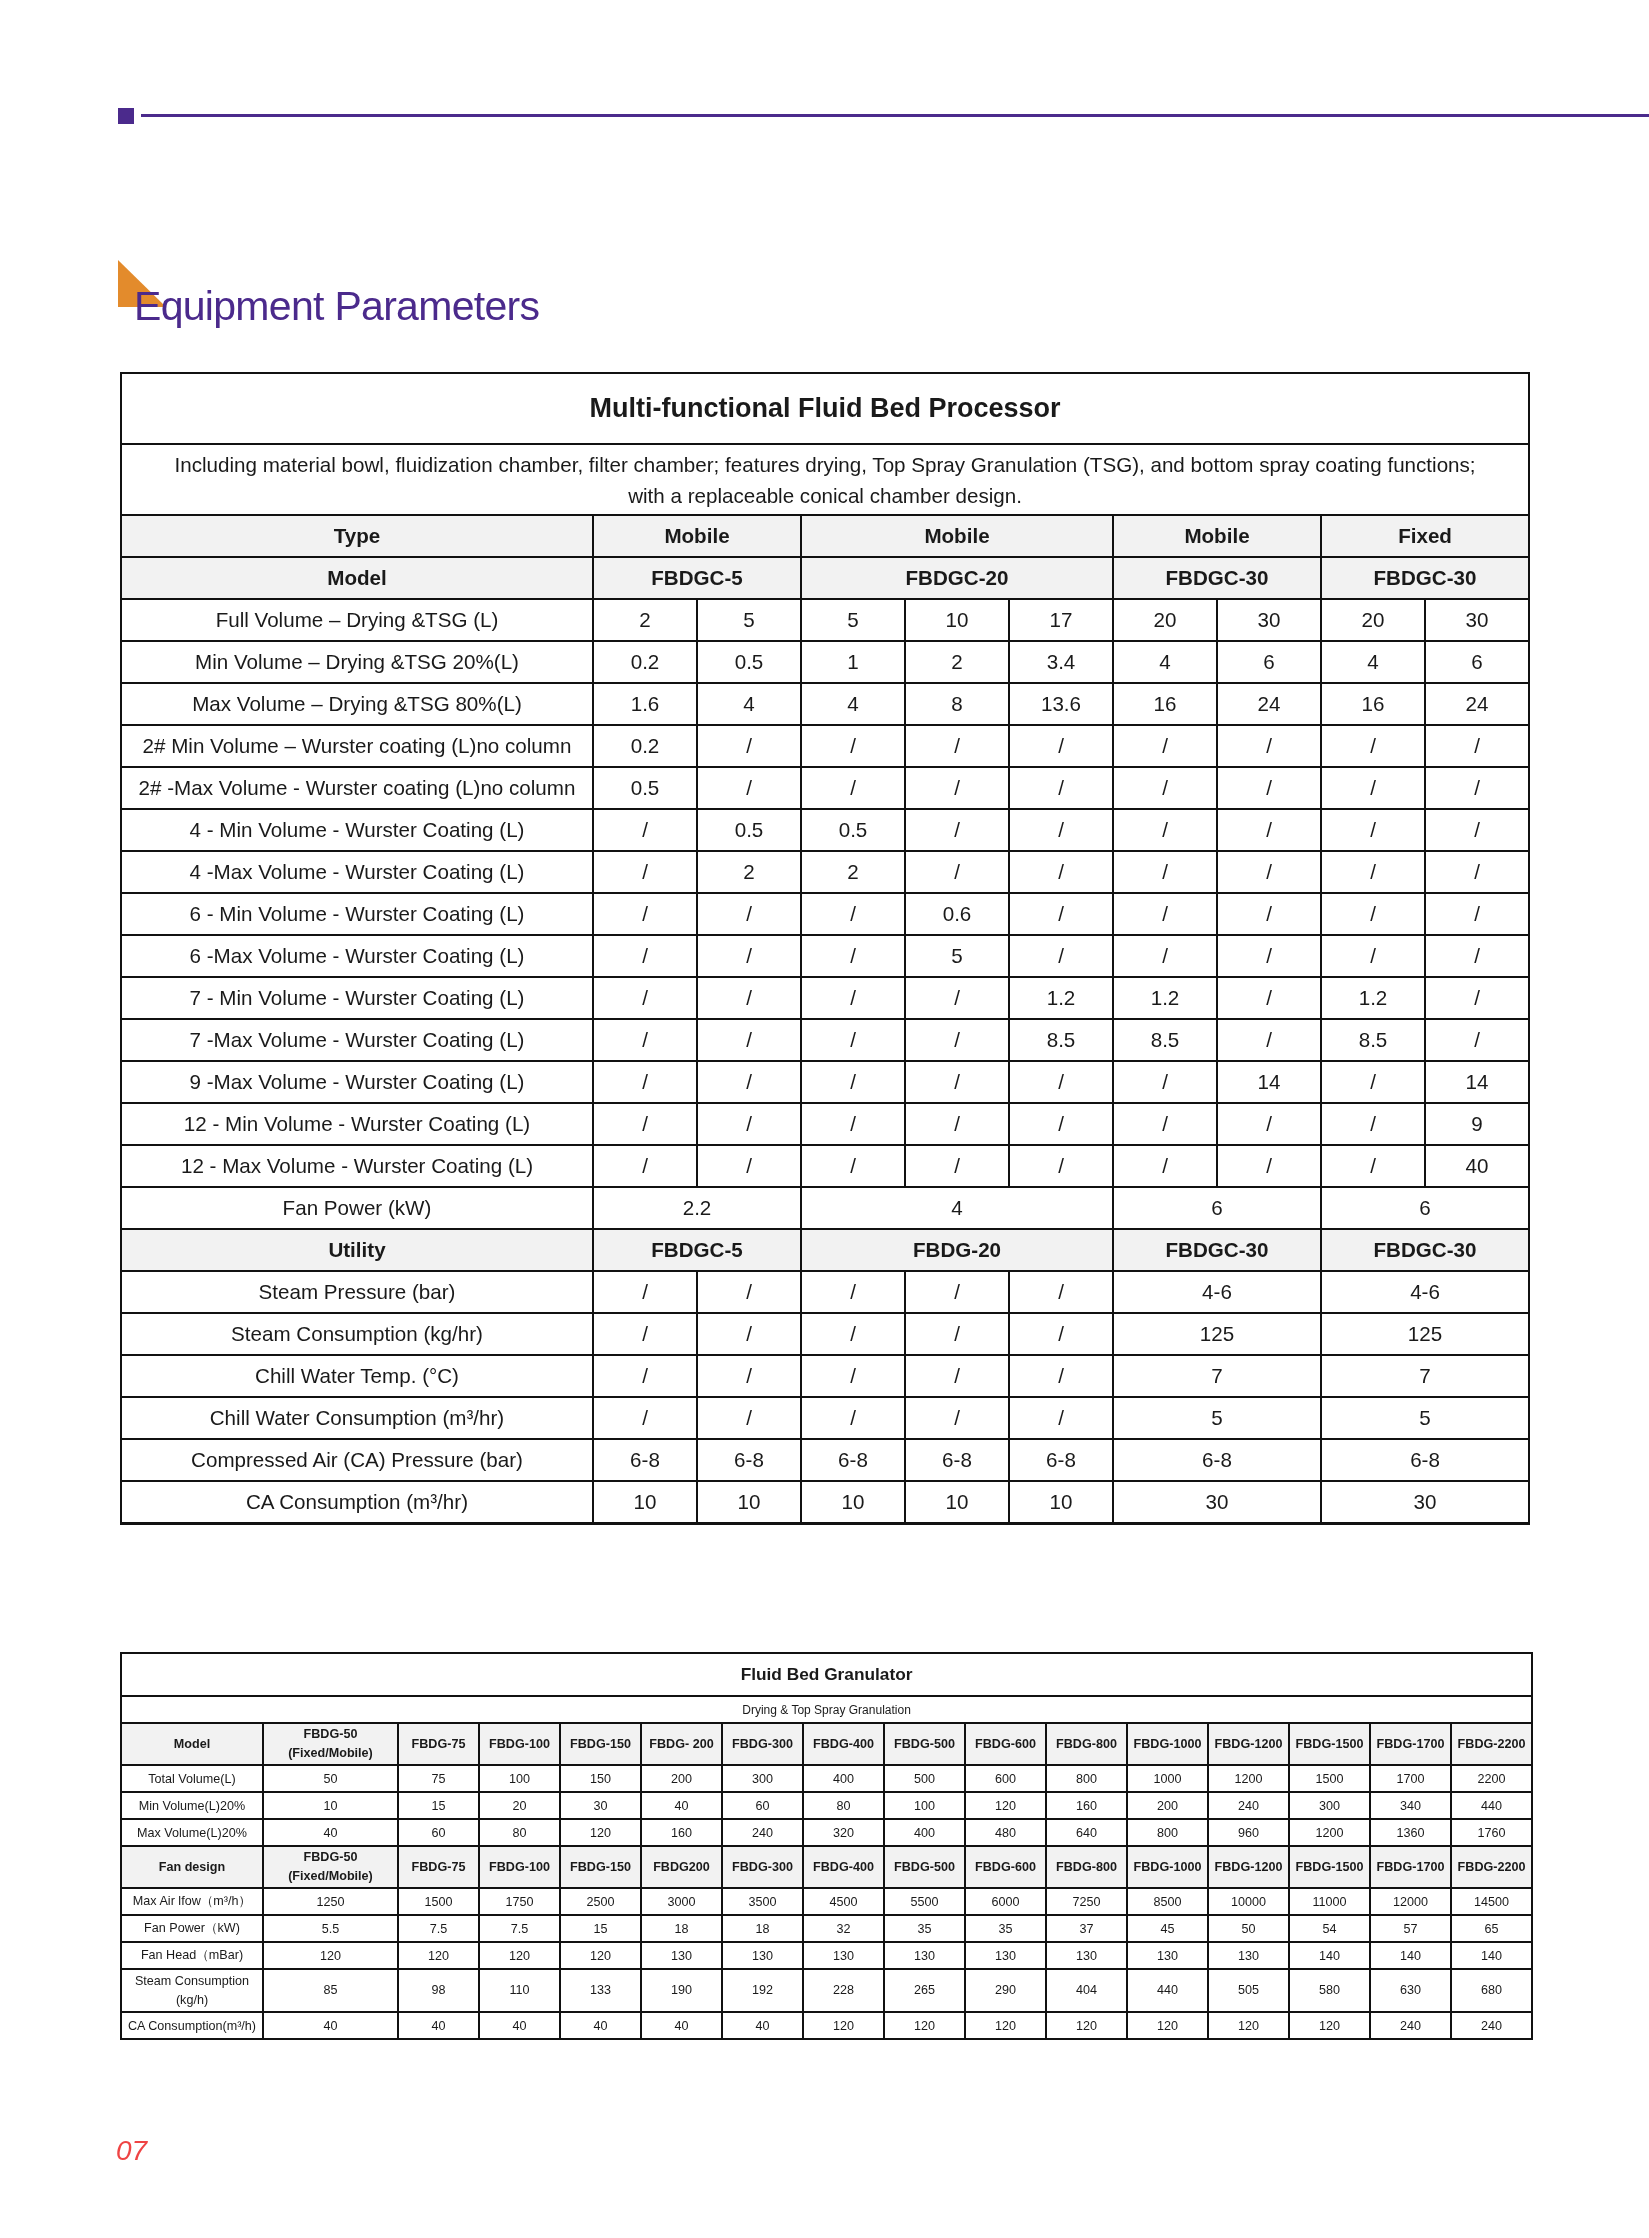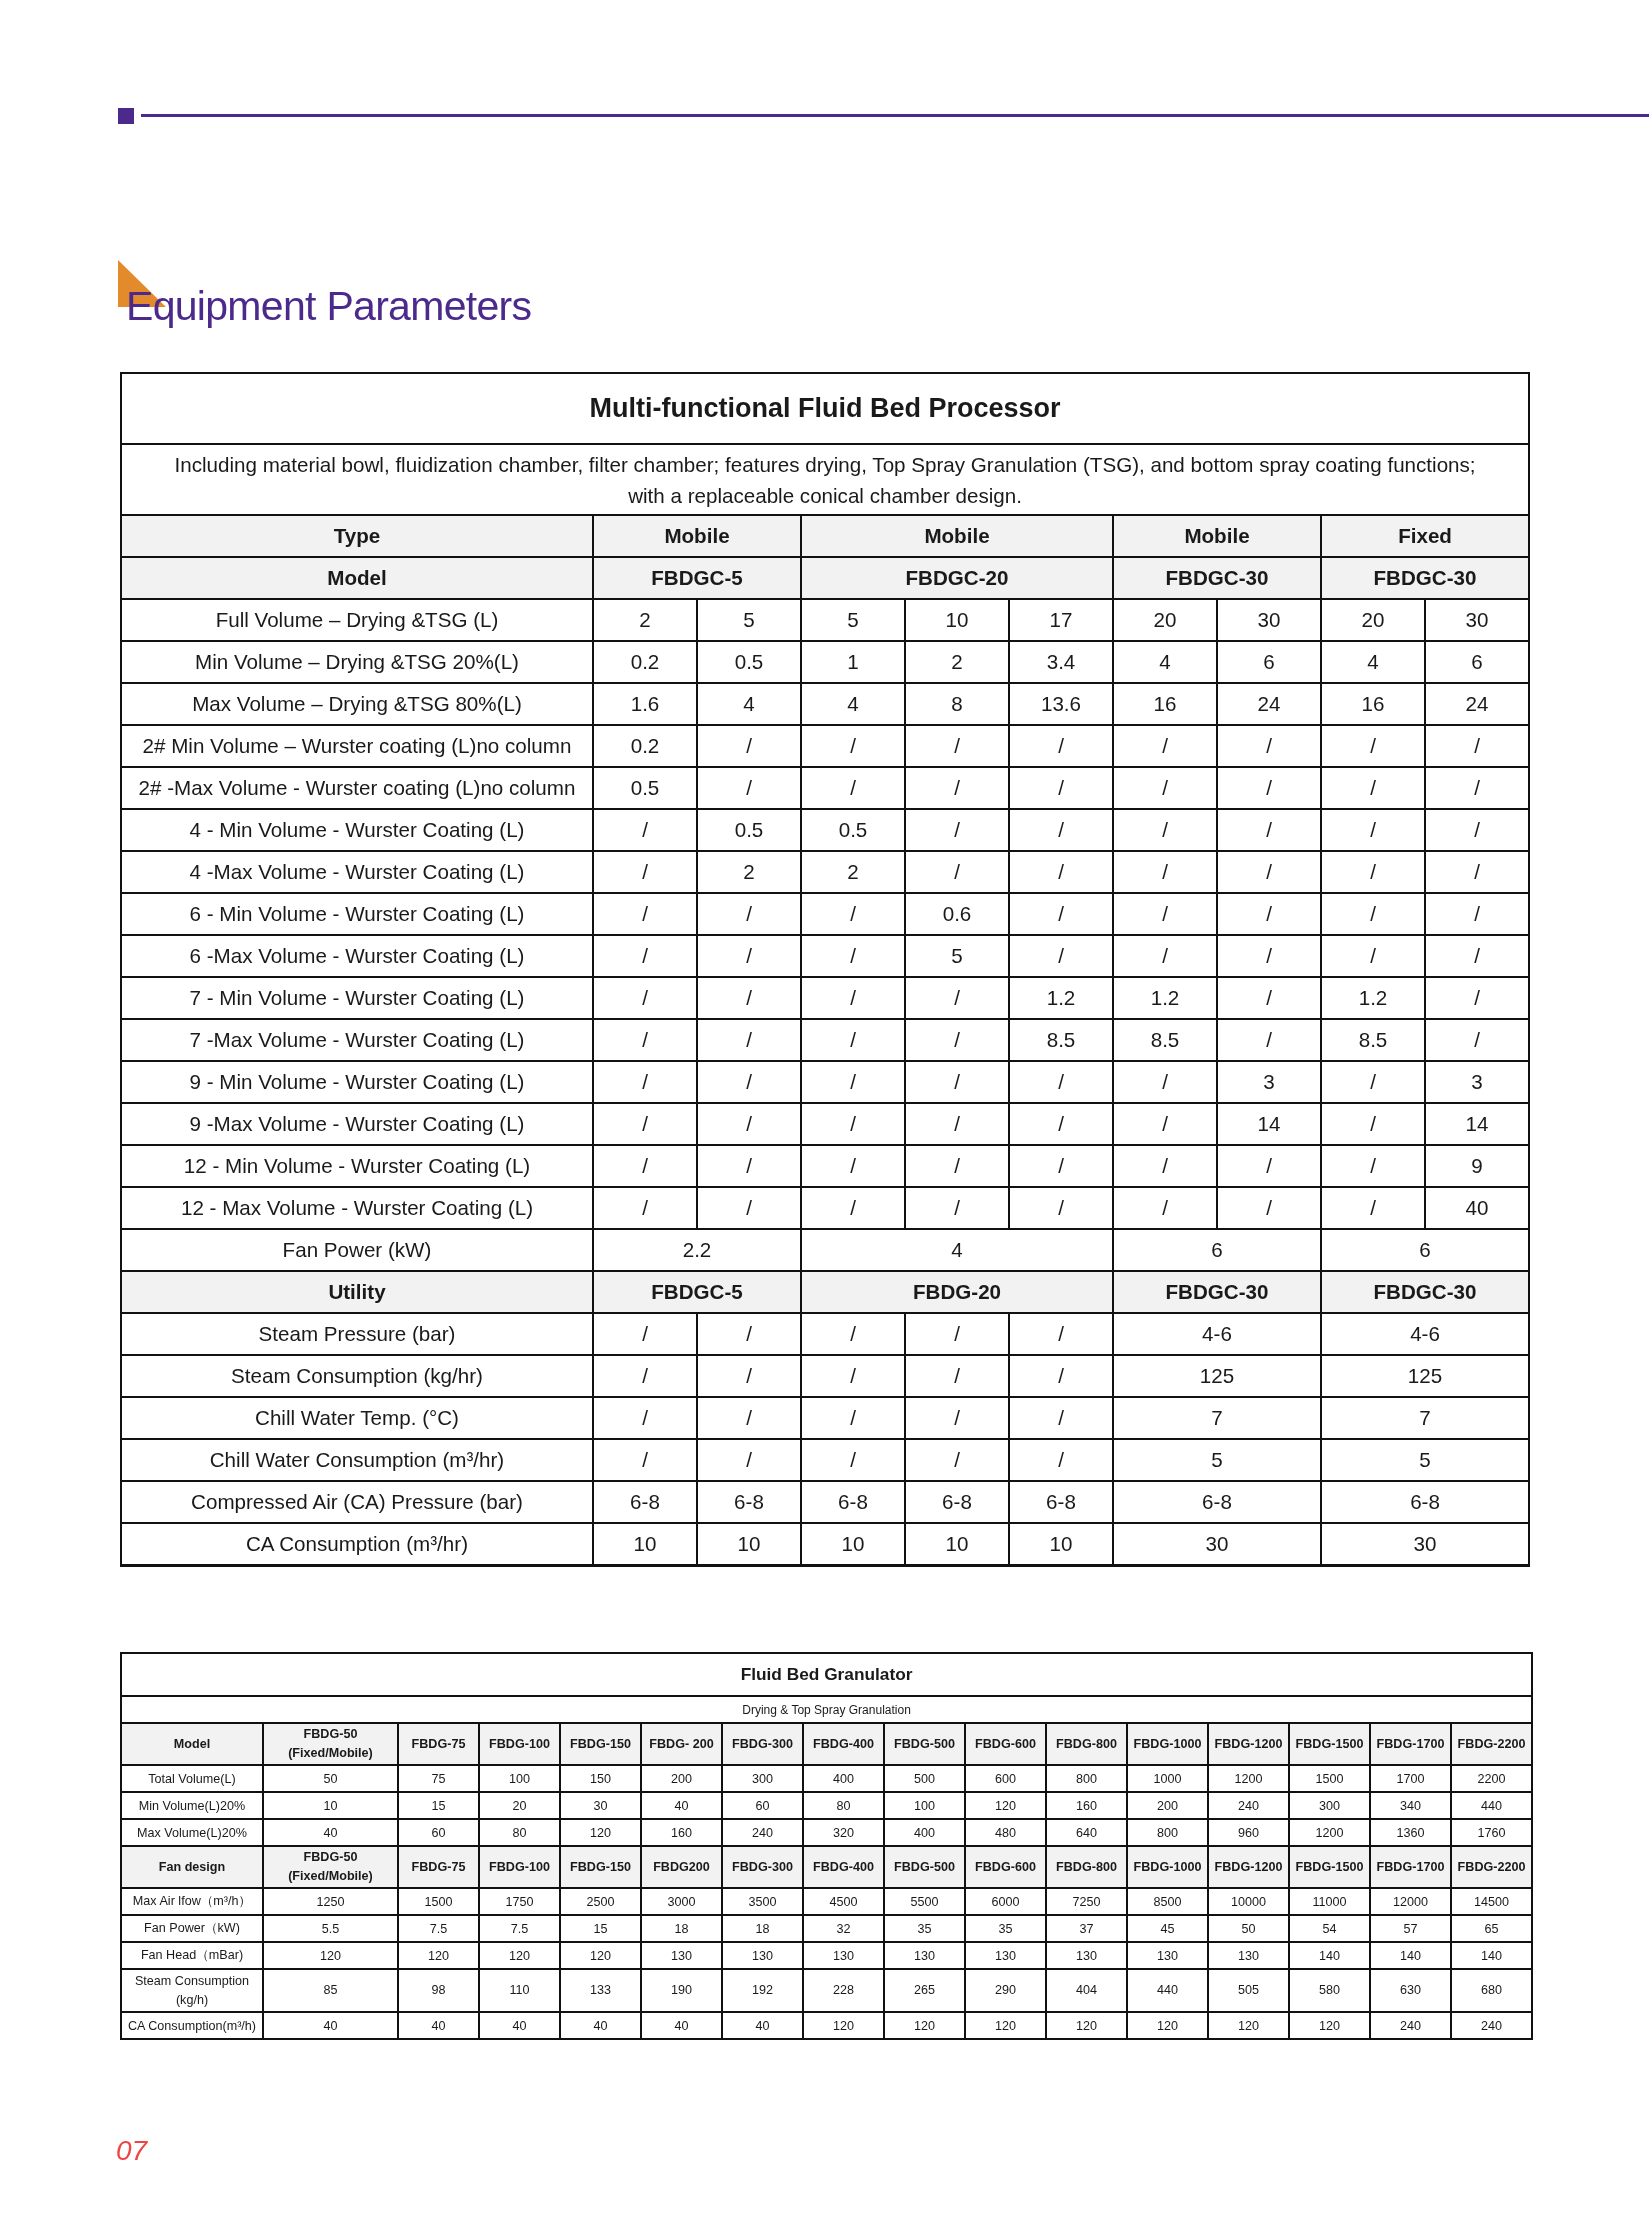--- a/index.html
+++ b/index.html
@@ -5,21 +5,21 @@
   html, body { margin: 0; padding: 0; background: #ffffff; }
   body { width: 1649px; height: 2239px; position: relative; overflow: hidden;
          font-family: "Liberation Sans", "DejaVu Sans", sans-serif; color: #1a1a1a; }
 
   .top-square { position: absolute; left: 118px; top: 108px; width: 16px; height: 16px; background: #4b2a8c; }
   .top-rule { position: absolute; left: 141px; right: 0; top: 114px; height: 2.7px; background: #4b2a8c; }
 
   .title-wrap { position: absolute; left: 118px; top: 253px; height: 60px; }
   .title-tri { position: absolute; left: 0; top: 6.7px; width: 0; height: 0;
                border-left: 48px solid #e38b2c; border-top: 47px solid transparent; }
-  .page-title { position: absolute; left: 8px; top: 0; white-space: nowrap;
+  .page-title { position: absolute; left: 16px; top: 0; white-space: nowrap;
                 font-size: 41px; line-height: 53px; color: #4b2a8c; font-weight: normal; letter-spacing: -0.7px; }
 
   table { border-collapse: collapse; position: absolute; table-layout: fixed; }
   td { border: 2px solid #111; text-align: center; vertical-align: middle; padding: 0; }
   .hdr td, td.hdr { background: #f2f2f2; font-weight: bold; }
 
   
   #t1 { left: 120px; top: 372px; width: 1410px; font-size: 20.6px; }
   #t1 td { height: 40px; }
   #t1 .t1-title td { height: 69px; font-size: 27px; font-weight: bold; border-top-width: 2.7px; }
@@ -202,32 +202,20 @@
         <td>7 -Max Volume - Wurster Coating (L)</td>
         <td class="cell">/</td>
         <td class="cell">/</td>
         <td class="cell">/</td>
         <td class="cell">/</td>
         <td class="cell">8.5</td>
         <td class="cell">8.5</td>
         <td class="cell">/</td>
         <td class="cell">8.5</td>
         <td class="cell">/</td>
-      </tr>
-      <tr>
-        <td>9 - Min Volume - Wurster Coating (L)</td>
-        <td class="cell">/</td>
-        <td class="cell">/</td>
-        <td class="cell">/</td>
-        <td class="cell">/</td>
-        <td class="cell">/</td>
-        <td class="cell">/</td>
-        <td class="cell">3</td>
-        <td class="cell">/</td>
-        <td class="cell">3</td>
       </tr>
       <tr>
         <td>9 -Max Volume - Wurster Coating (L)</td>
         <td class="cell">/</td>
         <td class="cell">/</td>
         <td class="cell">/</td>
         <td class="cell">/</td>
         <td class="cell">/</td>
         <td class="cell">/</td>
         <td class="cell">14</td>

